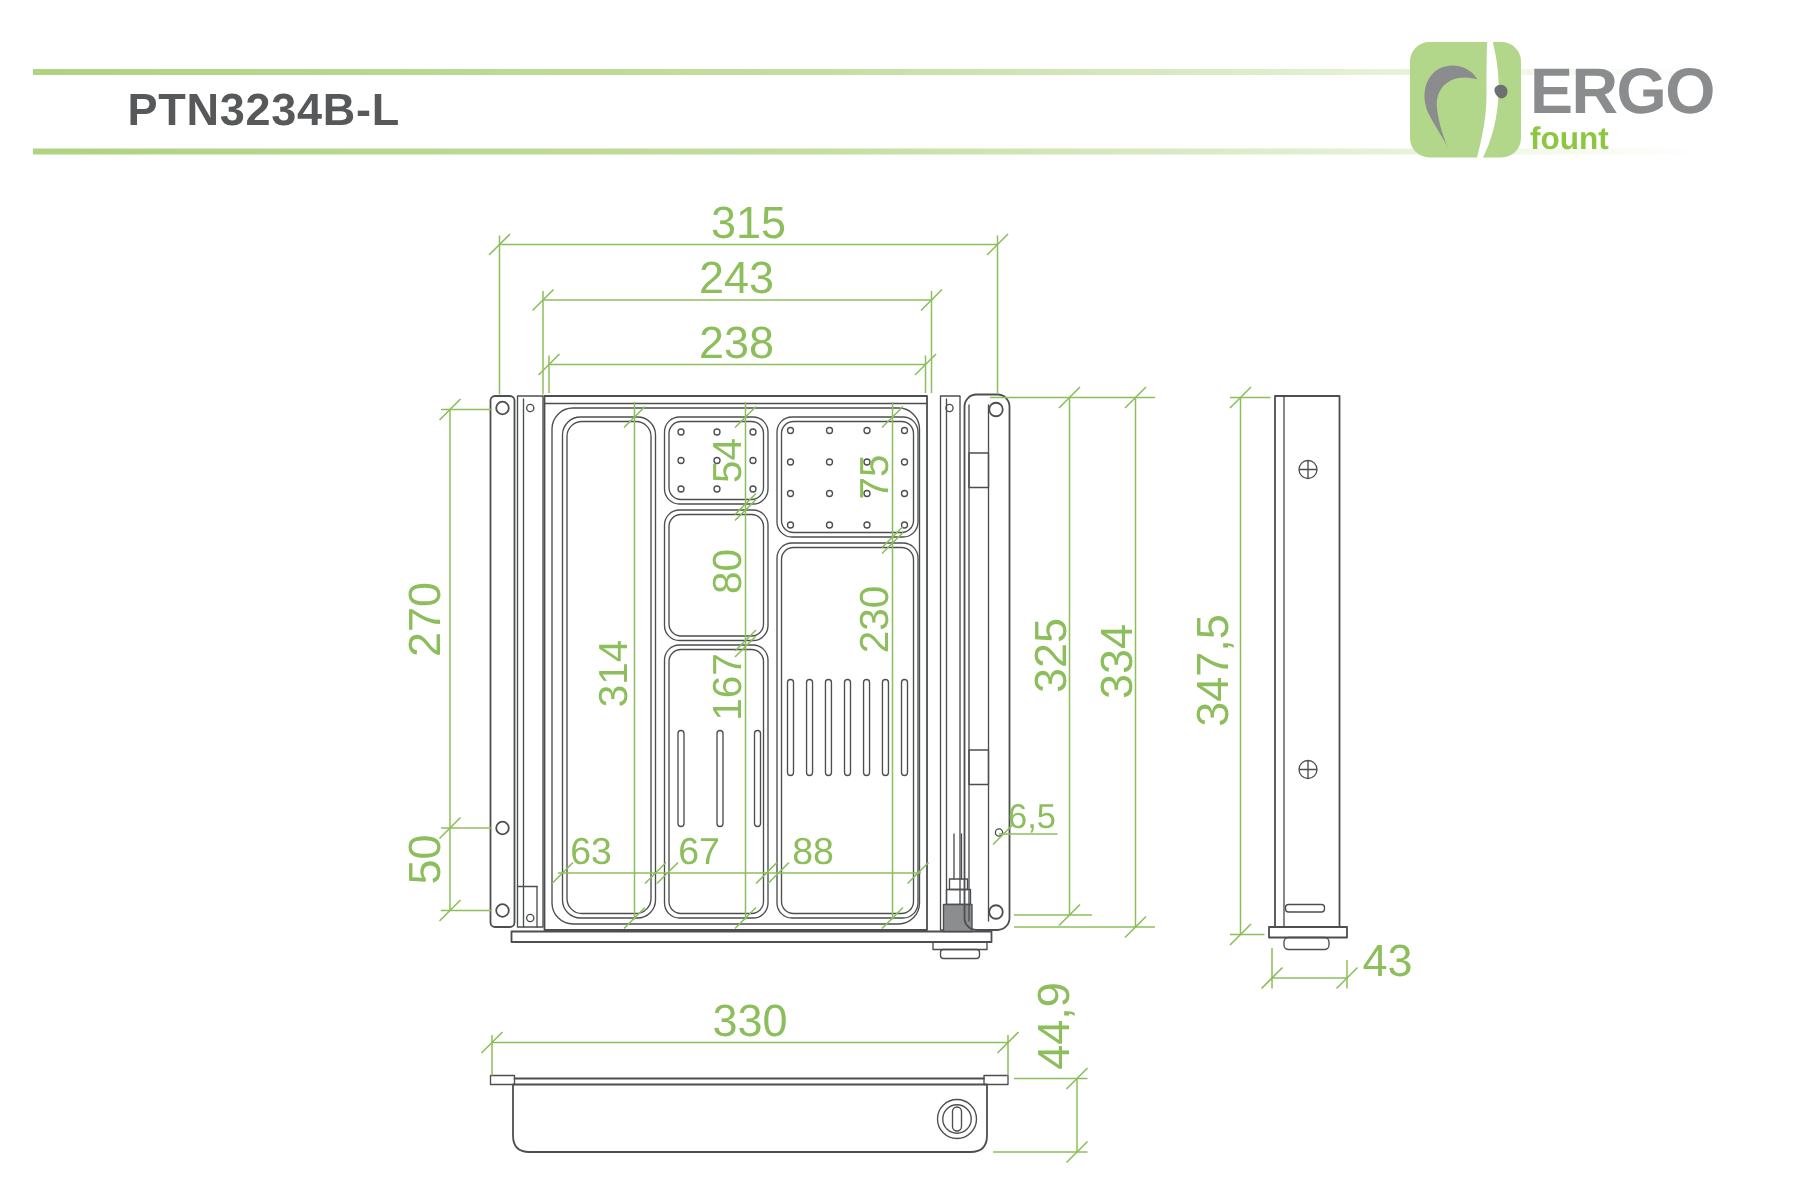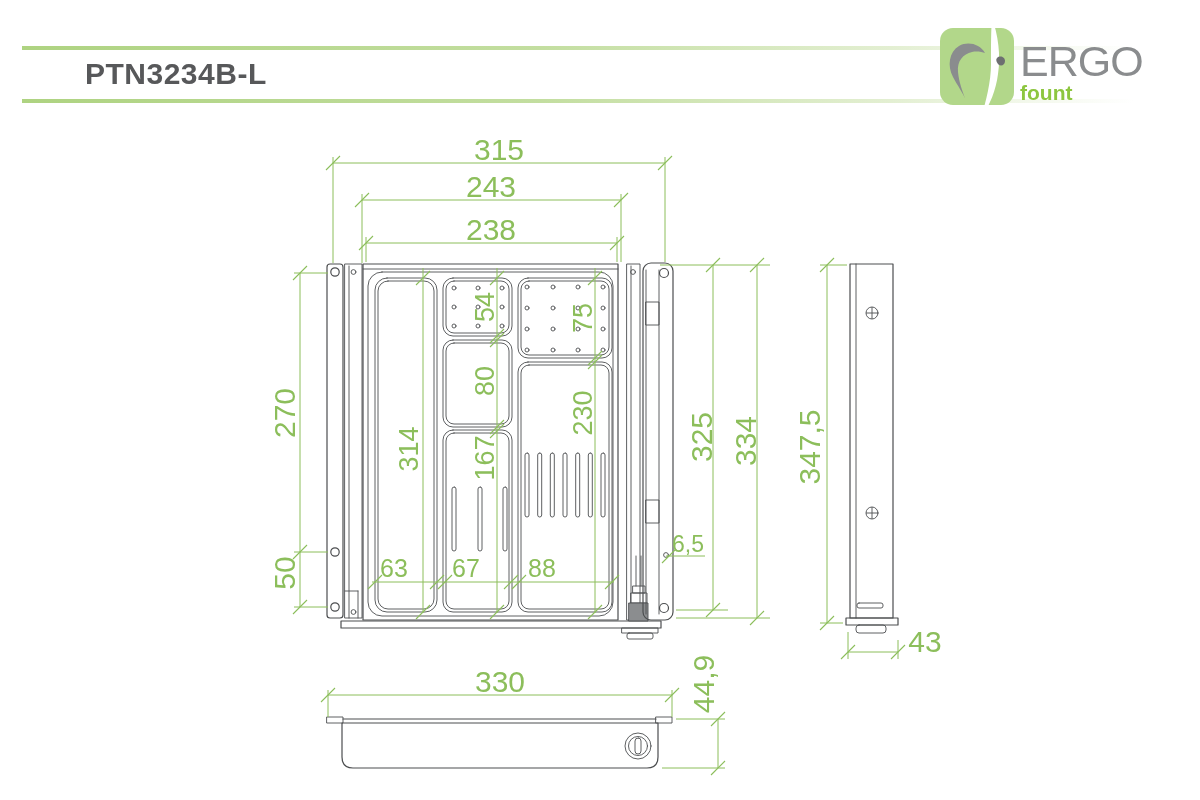--- a/index.html
+++ b/index.html
@@ -6,21 +6,21 @@
   .sheet{position:relative;width:1200px;height:800px;background:#ffffff;overflow:hidden;
          font-family:"Liberation Sans",sans-serif;}
   .rule{position:absolute;left:22px;width:1158px;height:4px;
         background:linear-gradient(to right,#aed381,#c3deA0 45%,#e3efd2 75%,rgba(255,255,255,0) 96%);}
   .rule-top{top:46px;}
   .rule-bottom{top:99px;}
   .model-title{position:absolute;left:85px;top:57px;margin:0;
         font-size:30px;font-weight:bold;color:#57585a;letter-spacing:.5px;}
   .logo{position:absolute;left:936px;top:14px;width:250px;height:110px;}
   .logo-icon{position:absolute;left:0;top:0;}
-  .logo-brand{position:absolute;left:84px;top:26px;font-size:43px;font-weight:normal;
+  .logo-brand{position:absolute;left:84px;top:26px;font-size:43px;font-weight:bold;
         color:#8a8c8e;letter-spacing:-1px;line-height:1;}
   .logo-tagline{position:absolute;left:84px;top:68px;width:97px;text-align:left;
         font-size:21px;font-weight:bold;color:#8dc63f;line-height:1;}
   svg.drawing{position:absolute;left:0;top:0;}
   .g-part{stroke:#4c4e50;stroke-width:1.2;fill:none;stroke-linejoin:round;stroke-linecap:round;}
   .g-thin{stroke-width:0.9;}
   .g-fill{fill:#8b8d8f;stroke:none;}
   .g-green{stroke:#8cbe5b;stroke-width:1;fill:none;}
   .dim{fill:#8cbe5b;font-family:"Liberation Sans",sans-serif;}
   .lg{font-size:30px;}

